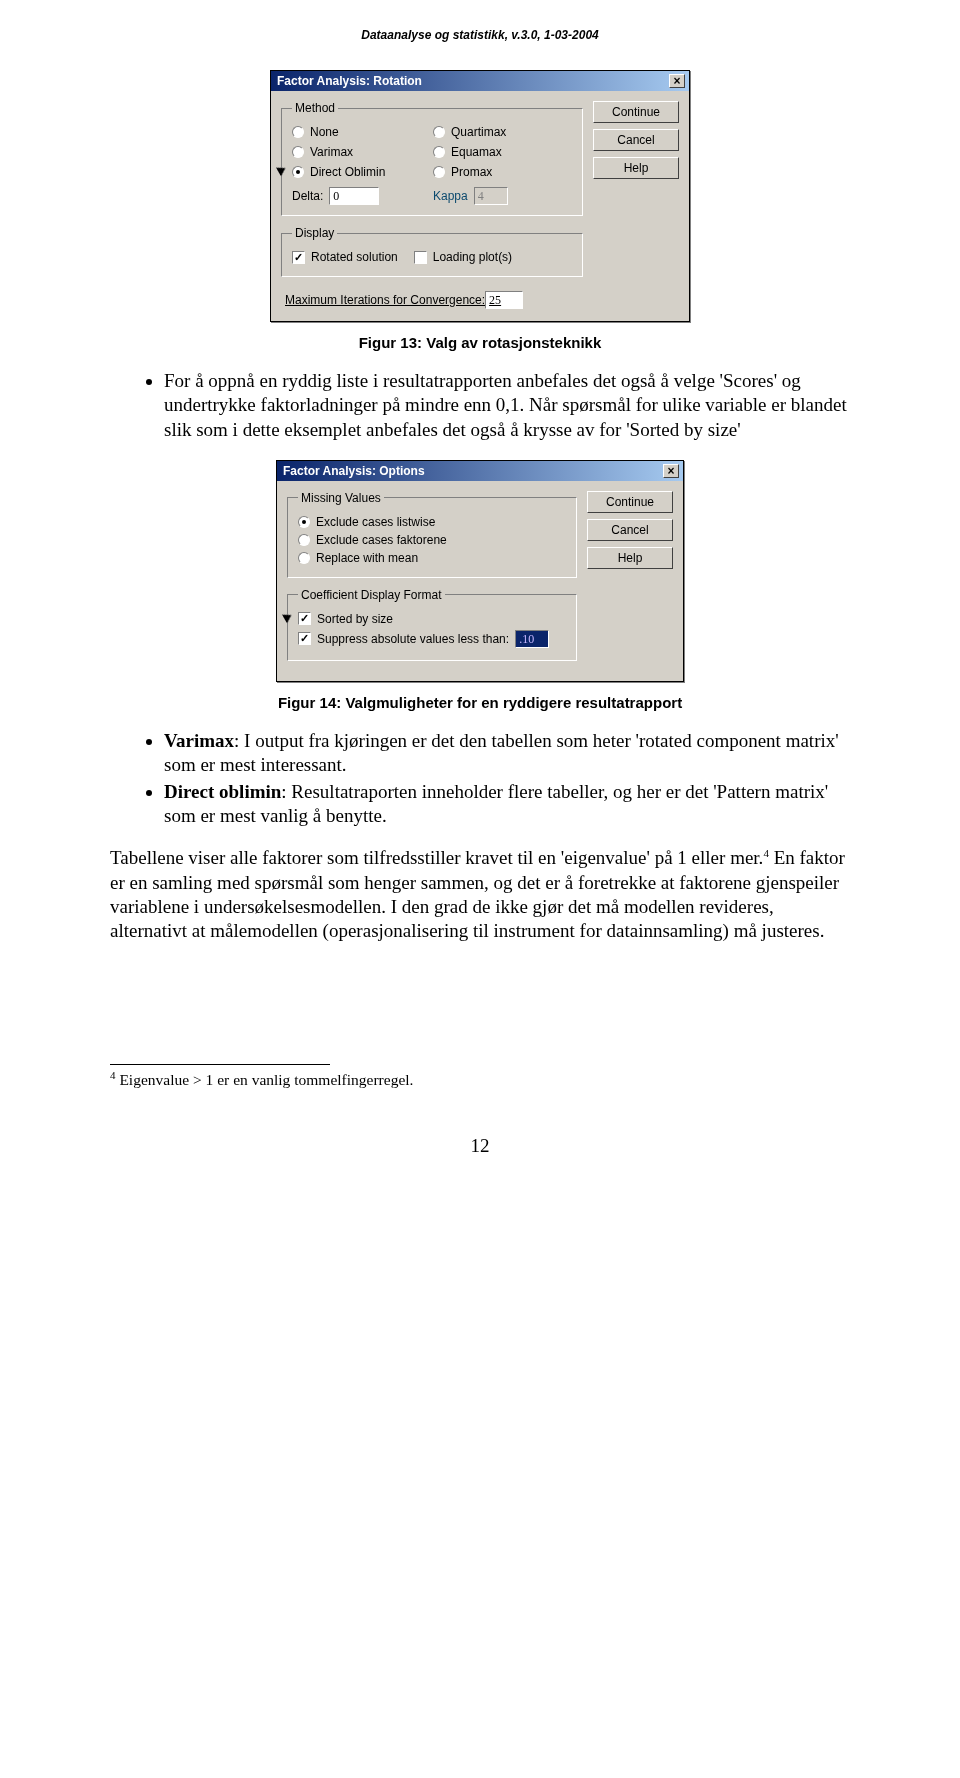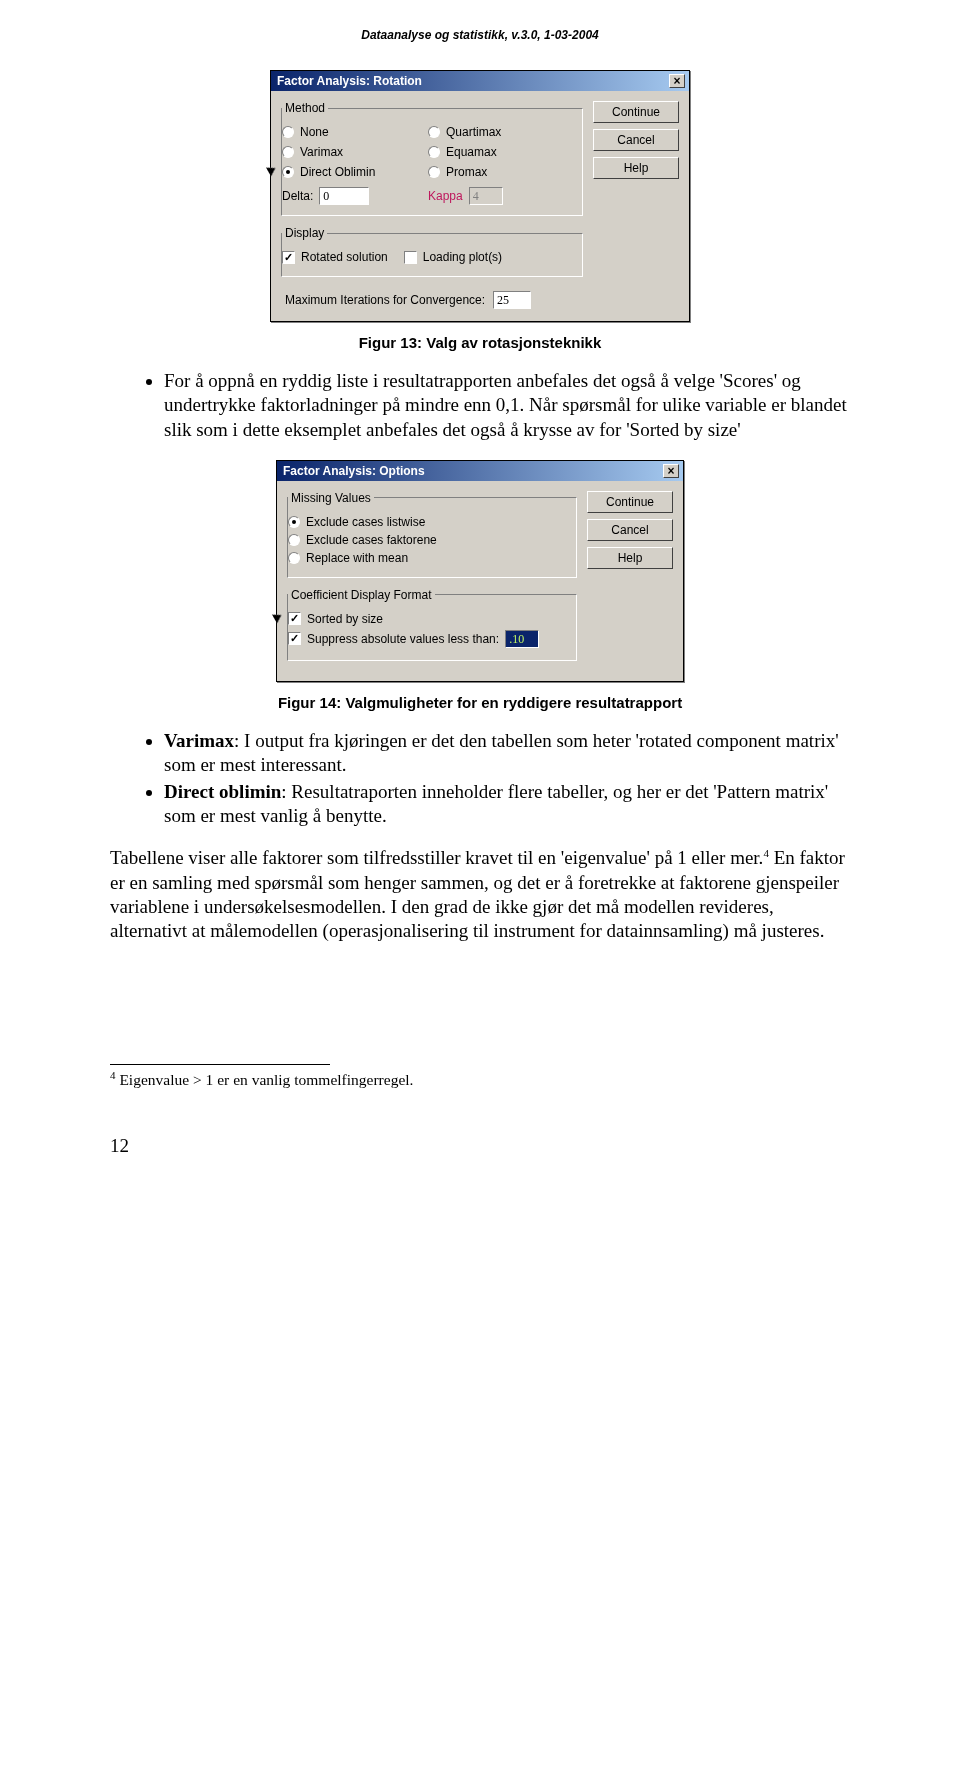--- a/index.html
+++ b/index.html
@@ -54,21 +54,21 @@
     padding: 10px;
     display: flex;
     gap: 10px;
   }
   .left-col { flex: 1; }
   .right-col { width: 86px; display: flex; flex-direction: column; gap: 6px; }
 
   fieldset.win {
     border: 1px solid #fff;
     border-top-color: #808080; border-left-color: #808080;
-    padding: 8px 8px 10px 0;
+    padding: 8px 8px 10px 10px;
     margin-bottom: 10px;
     position: relative;
   }
   fieldset.win legend {
     font-size: 12px;
     padding: 0 3px;
     background: #d4d0c8;
   }
 
   .radio-row, .check-row {
@@ -106,32 +106,32 @@
     border-top: 1px solid #808080; border-left: 1px solid #808080;
     border-right: 1px solid #fff; border-bottom: 1px solid #fff;
     height: 18px; padding: 1px 3px; font-family: Tahoma; font-size: 12px;
     display: inline-block;
   }
   .win-input.disabled { color: #808080; background: #d4d0c8; }
 
   .inline-label-input {
     display: flex; align-items: center; gap: 6px; margin-top: 4px;
   }
-  .disabled-text { color: #be185d; }
+  .disabled-text { color: #0c4a6e; }
 
   .win-btn {
     background: #d4d0c8;
     border-top: 1px solid #fff; border-left: 1px solid #fff;
     border-right: 1px solid #404040; border-bottom: 1px solid #404040;
     padding: 2px 6px; text-align: center; font-size: 12px;
     height: 22px; line-height: 16px;
   }
 
   .maxiter-row {
-    display: flex; align-items: center; gap: 8px; padding: 4px 2px 2px 4px;
+    display: flex; align-items: center; padding: 4px 2px 2px 4px; text-decoration: underline;
   }
 
   .cursor {
     position: relative;
   }
   .cursor::before {
     content: "";
     position: absolute;
     left: -14px; top: 2px;
     width: 0; height: 0;
@@ -167,21 +167,21 @@
   .footnote-sep {
     width: 220px; border: none; border-top: 1px solid #000;
     margin: 120px 0 4px 0;
   }
   .footnote {
     font-size: 15.5px;
   }
   .sup { font-size: 11px; vertical-align: super; }
 
   .page-num {
-    text-align: left; font-size: 19px; margin-top: 46px;
+    text-align: center; font-size: 19px; margin-top: 46px;
   }
 </style>
 </head>
 <body>
 
 <div class="page">
 
   <div class="header-line">Dataanalyse og statistikk, v.3.0, 1-03-2004</div>
 
   <div class="dialog-wrap">
@@ -292,21 +292,21 @@
 
           <fieldset class="win">
             <legend>Coefficient Display Format</legend>
             <div class="check-row cursor">
               <span class="checkbox checked"></span>
               <span>Sorted by size</span>
             </div>
             <div class="check-row" style="gap:6px;">
               <span class="checkbox checked"></span>
               <span>Suppress absolute values less than:</span>
-              <span class="win-input" style="width:34px;background:#ffffff;color:#bef264;background:#0a246a;">.10</span>
+              <span class="win-input" style="width:34px;background:#ffffff;color:#c4b5fd;background:#0a246a;">.10</span>
             </div>
           </fieldset>
         </div>
         <div class="right-col">
           <div class="win-btn">Continue</div>
           <div class="win-btn">Cancel</div>
           <div class="win-btn">Help</div>
         </div>
       </div>
     </div>

